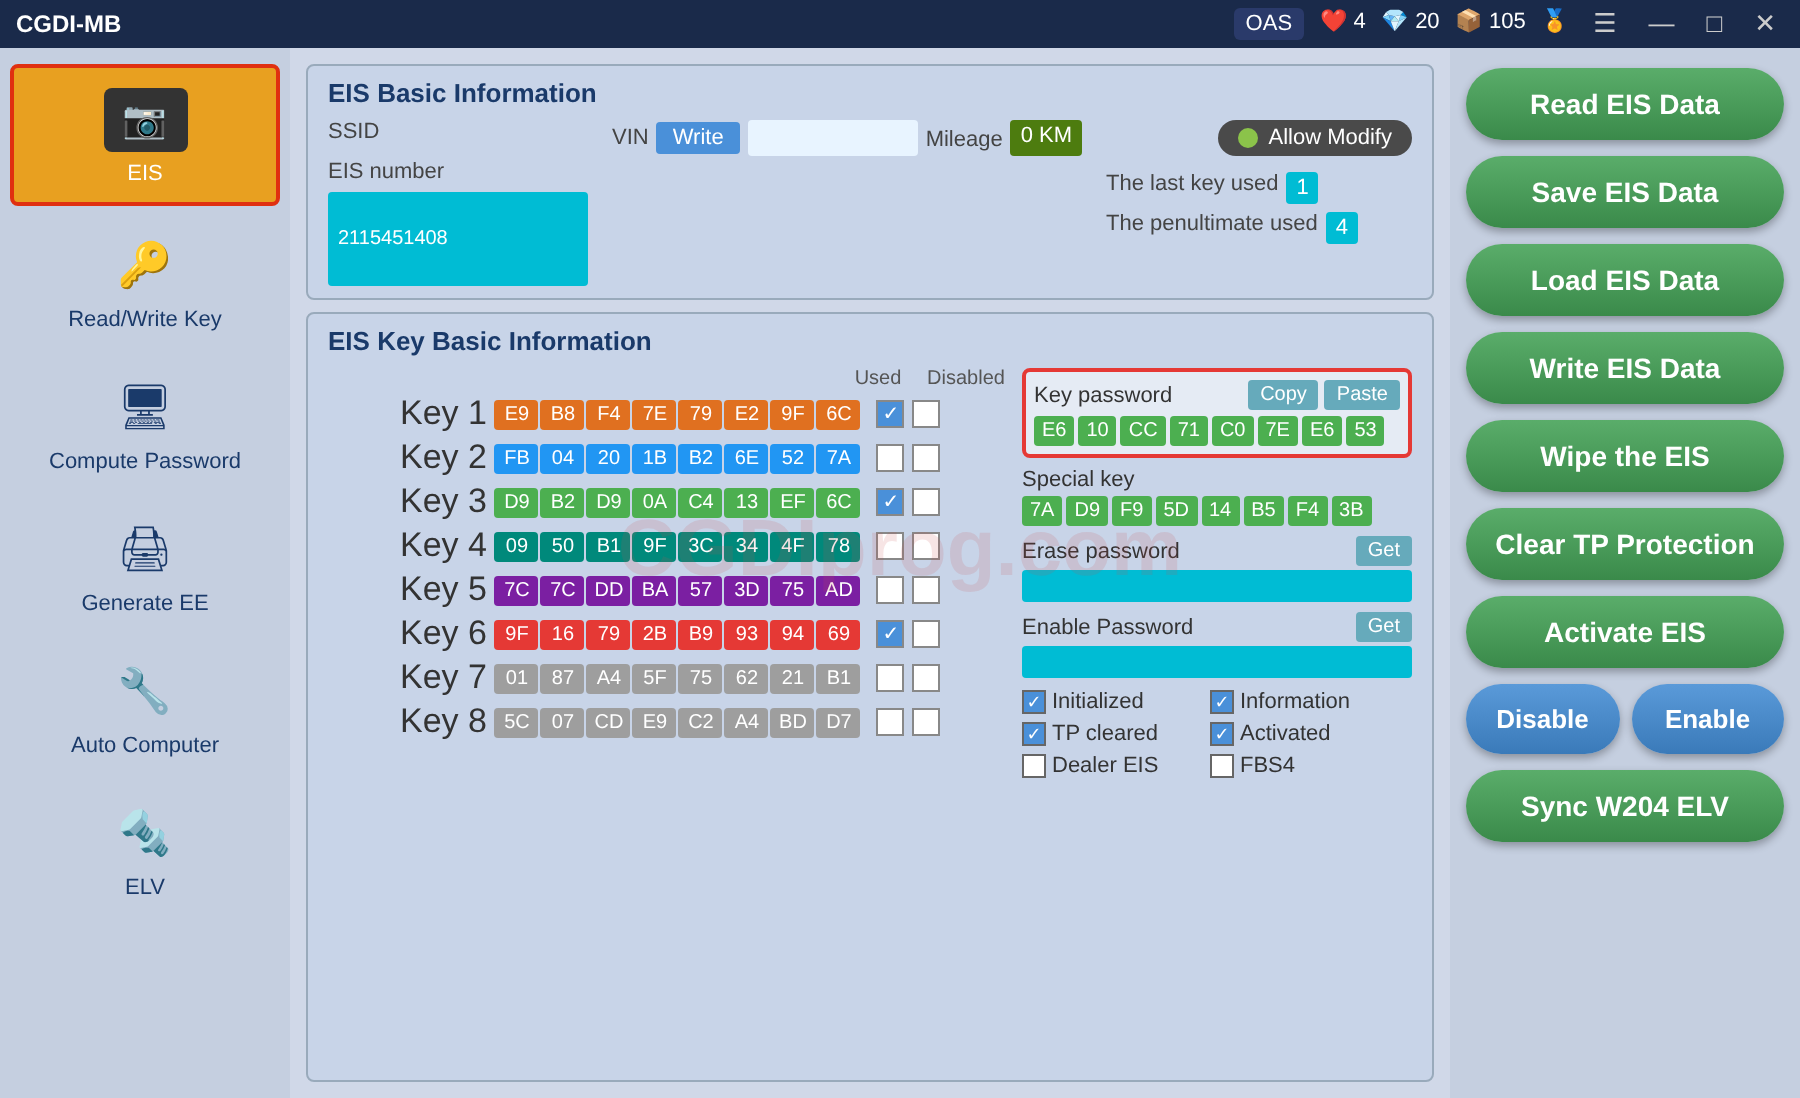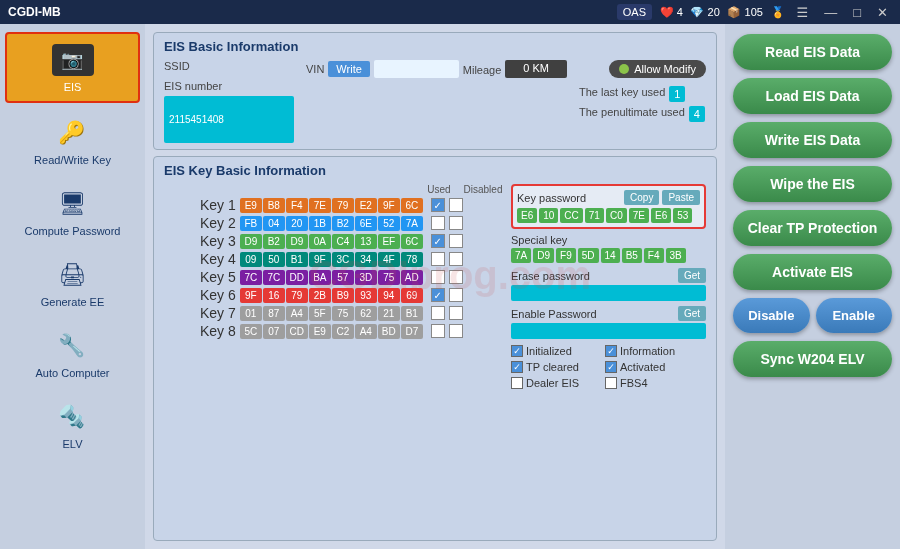--- a/index.html
+++ b/index.html
@@ -1,21 +1,21 @@
 <!DOCTYPE html>
 <html><head>
   <meta charset="utf-8">
   <style>
     * { box-sizing: border-box; margin: 0; padding: 0; }
     body { width: 900px; height: 549px; background: #d0d8e8; font-family: Arial, sans-serif; font-size: 12px; overflow: hidden; position: relative; }
     
     
     .titlebar { display: flex; align-items: center; justify-content: space-between; background: #1a2a4a; height: 24px; padding: 0 8px; }
     .titlebar-left { color: #fff; font-size: 12px; font-weight: bold; }
-    .titlebar-right { display: flex; align-items: center; gap: 8px; color: #fff; font-size: 11px; padding-left: 13px; }
+    .titlebar-right { display: flex; align-items: flex-start; gap: 8px; color: #fff; font-size: 11px; padding-left: 13px; }
     .titlebar-btn { color: #ccc; cursor: pointer; padding: 0 4px; font-size: 13px; }
     .oas-badge { background: #2a3a6a; padding: 2px 6px; border-radius: 3px; color: #fff; }
     .stat-item { display: flex; align-items: center; gap: 3px; }
     
     
     .main-container { display: flex; height: 525px; }
     
     
     .sidebar { width: 145px; background: #c5cfe0; padding: 8px 5px; display: flex; flex-direction: column; gap: 4px; }
     .sidebar-item { display: flex; flex-direction: column; align-items: center; padding: 8px 4px; border-radius: 4px; cursor: pointer; color: #1a3a6a; font-size: 11px; gap: 3px; }
@@ -24,21 +24,21 @@
     
     
     .content { flex: 1; padding: 8px; display: flex; flex-direction: column; gap: 6px; }
     
     
     .section-panel { background: #c8d4e8; border: 1px solid #9ab; border-radius: 4px; padding: 6px 10px; }
     .write-btn { background: #4a90d9; color: #fff; border: none; padding: 2px 8px; border-radius: 2px; font-size: 11px; cursor: pointer; }
     .allow-modify-btn { background: #4a4a4a; color: #fff; border: none; padding: 3px 10px; border-radius: 12px; font-size: 11px; cursor: pointer; display: flex; align-items: center; gap: 5px; }
     .toggle-dot { width: 10px; height: 10px; background: #8bc34a; border-radius: 50%; }
     .key-row { display: flex; align-items: center; gap: 4px; margin-bottom: 2px; }
-    .key-label { min-width: 38px; font-size: 14px; color: #333; padding-left: 36px; }
+    .key-label { min-width: 38px; font-size: 17px; color: #333; padding-left: 36px; }
     .key-cells { display: flex; gap: 1px; }
     .key-cell { padding: 2px 3px; border-radius: 2px; font-size: 10px; color: #fff; min-width: 22px; text-align: center; }
     .kc-orange { background: #e07020; }
     .kc-green { background: #4caf50; }
     .kc-blue { background: #2196f3; }
     .kc-gray { background: #9e9e9e; }
     .kc-red { background: #e53935; }
     .kc-purple { background: #7b1fa2; }
     .kc-teal { background: #00897b; }
     .checkbox-col { display: flex; gap: 4px; margin-left: 4px; }
@@ -151,21 +151,21 @@
           <div style="font-size:11px;color:#444;margin-top:4px;">EIS number</div>
           <div style="background:#00bcd4;color:#fff;padding:18px 5px;border-radius:2px;font-size:10px;">2115451408</div>
         </div>
         <div style="display:flex;flex-direction:row;gap:4px;min-width:130px;">
           <div style="display:flex;align-items:center;gap:4px;">
             <span style="font-size:11px;color:#444;">VIN</span>
             <button class="write-btn">Write</button>
           </div>
           <div style="background:#e8f4ff;color:#888;padding:2px 80px 2px 5px;border-radius:2px;font-size:11px;height:18px;"></div>
           <div style="font-size:11px;color:#444;margin-top:4px;">Mileage</div>
-          <div style="background:#404040;color:#fff;padding:2px 18px;border-radius:2px;font-size:11px;">0 KM</div>
+          <div style="background:#4d7c0f;color:#fff;padding:2px 5px;border-radius:2px;font-size:11px;">0 KM</div>
         </div>
         <div style="display:flex;flex-direction:column;gap:4px;flex:1;">
           <div style="display:flex;justify-content:flex-end;">
             <button class="allow-modify-btn">
               <span class="toggle-dot"></span>
               <span>Allow Modify</span>
             </button>
           </div>
           <div style="display:flex;gap:4px;margin-top:4px;">
             <span style="font-size:11px;color:#444;">The last key used</span>
@@ -408,20 +408,21 @@
               <span class="status-text">FBS4</span>
             </div>
           </div>
         </div>
       </div>
     </div>
   </div>
 
   <div class="btn-panel">
     <button class="action-btn">Read  EIS Data</button>
+    <button class="action-btn">Save EIS Data</button>
     <button class="action-btn">Load EIS Data</button>
     <button class="action-btn">Write EIS Data</button>
     <button class="action-btn">Wipe the EIS</button>
     <button class="action-btn">Clear TP Protection</button>
     <button class="action-btn">Activate EIS</button>
     <div class="btn-row">
       <button class="half-btn">Disable</button>
       <button class="half-btn">Enable</button>
     </div>
     <button class="action-btn">Sync W204 ELV</button>

